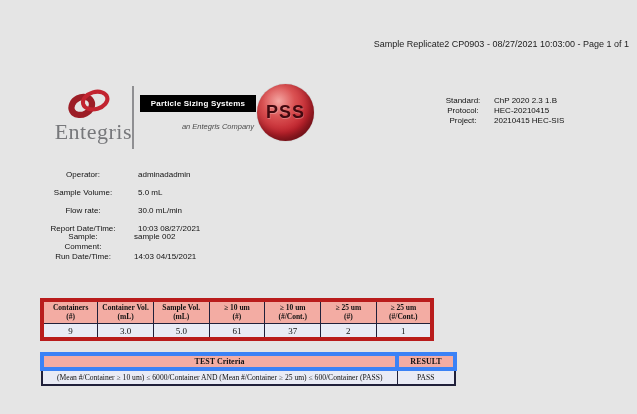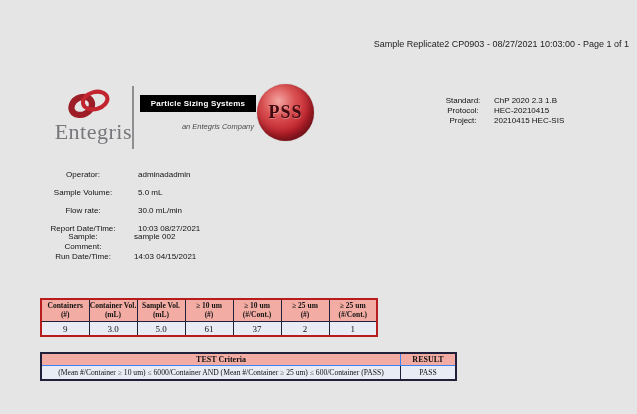--- a/index.html
+++ b/index.html
@@ -18,47 +18,47 @@
   .division{position:absolute;left:140px;top:95px;width:116px;}
   .division-box{background:#000;color:#fff;font-size:8px;font-weight:bold;text-align:center;padding:4px 2px;letter-spacing:.2px;}
   .tagline{font-style:italic;font-size:7.5px;color:#4a4a4a;text-align:right;margin-top:10px;padding-right:2px;}
   .pss-badge{
     position:absolute;left:257px;top:84px;width:57px;height:57px;border-radius:50%;
     background:radial-gradient(circle at 38% 30%, #f4a6a2 0%, #da5253 30%, #c0222c 62%, #8a0f18 100%);
     box-shadow:inset -3px -5px 9px rgba(0,0,0,.35), 0 0 1px rgba(0,0,0,.4);
     display:flex;align-items:center;justify-content:center;
   }
   .pss-badge span{
-    font-family:Liberation Serif, serif;font-weight:bold;font-size:18px;color:#42090f;
+    font-family:Liberation Sans, sans-serif;font-weight:bold;font-size:18px;color:#42090f;
     letter-spacing:1px;text-shadow:.5px .5px 0 rgba(255,255,255,.25);
   }
   
   .kv{position:absolute;display:grid;column-gap:4px;font-size:8px;line-height:10px;color:#111;}
   .kv .k{text-align:center;white-space:nowrap;}
   .kv .v{text-align:left;white-space:nowrap;}
   .project-info{left:436px;top:96px;grid-template-columns:54px 104px;}
   .project-info .v{text-align:left;}
   .run-info{left:36px;top:170px;grid-template-columns:94px 150px;gap:8px;}
   .instrument-info{left:296px;top:170px;grid-template-columns:96px 110px;}
   .sample-info{left:36px;top:232px;grid-template-columns:94px 150px;}
   
   table{border-collapse:collapse;table-layout:fixed;font-family:"Liberation Serif",serif;}
-  .counts-table{position:absolute;left:40px;top:298px;width:338px;border:2px solid #b91c1c;}
+  .counts-table{position:absolute;left:40px;top:298px;width:394px;border:4px solid #b91c1c;}
   .counts-table th{
     background:#F3ACA3;font-size:7.5px;font-weight:bold;line-height:8.5px;
     border:1px solid #20203a;padding:2px 0;text-align:center;color:#111;
   }
   .counts-table th .unit{display:block;}
   .counts-table td{
     background:#E9EBF5;font-size:9px;text-align:center;border:1px solid #20203a;
     padding:1px 0;height:11px;color:#111;
   }
   .test-table{position:absolute;left:40px;top:352px;width:417px;border:2px solid #20203a;}
   .test-table th{
-    background:#F3ACA3;font-size:8px;font-weight:bold;border:1px solid #3b82f6;
+    background:#F3ACA3;font-size:8px;font-weight:bold;border:4px solid #3b82f6;
     padding:1px 0;text-align:center;color:#111;
   }
   .test-table td{
     background:#E9EBF5;font-size:7.6px;border:1px solid #20203a;padding:1px 2px;
     text-align:center;height:11px;color:#111;white-space:nowrap;
   }
   .col-result{width:54px;}
 </style>
 </head>
 <body>

